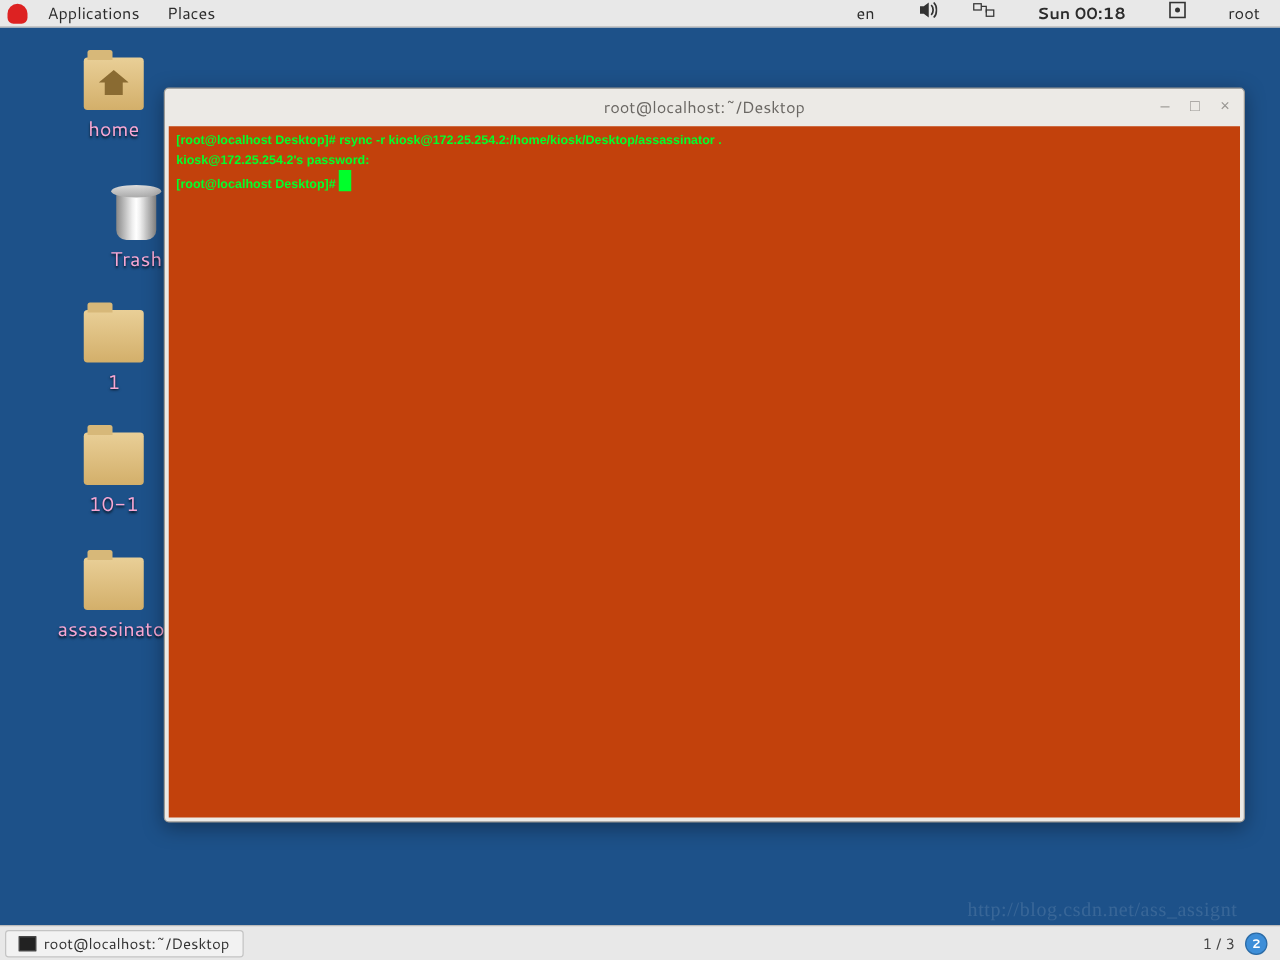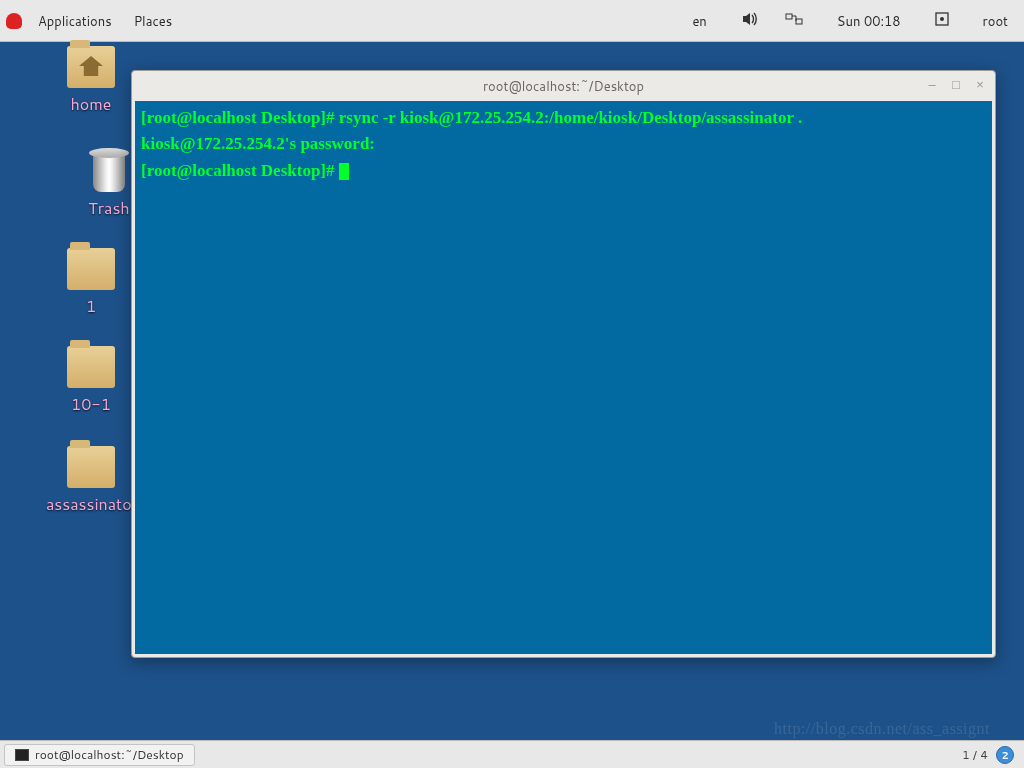--- a/index.html
+++ b/index.html
@@ -1,20 +1,20 @@
 <!DOCTYPE html>
 <html><head>
 <meta charset="utf-8">
 <style>
   * { margin: 0; padding: 0; box-sizing: border-box; }
   html, body { width: 1024px; height: 768px; overflow: hidden; font-family: "Cantarell", "DejaVu Sans", sans-serif; }
   body { background: #1d5189; position: relative; }
 
   
-  .top-panel { position: absolute; top:0; left:0; right:0; height:42px;
+  .top-panel { position: absolute; top:0; left:0; right:0; height:22px;
     background:#e8e8e8; border-bottom:1px solid #bbb; display:flex;
     align-items:center; font-size:13px; color:#2c2c2c; }
   .top-panel .left { display:flex; align-items:center; gap:10px; padding-left:6px; }
   .top-panel .right { margin-left:auto; display:flex; align-items:center; gap:28px; padding-right:10px; }
   .hat-icon { width:16px; height:16px; background:#d22; border-radius:50% 50% 30% 30%; }
   .panel-item { padding:2px 6px; border-radius:3px; }
   .ic { display:inline-block; vertical-align:middle; }
 
   
   .bottom-panel { position:absolute; bottom:0; left:0; right:0; height:28px;
@@ -52,22 +52,22 @@
   .window { position:absolute; left:131px; top:70px; width:865px; height:588px;
     background:#eceae6; border:1px solid #9c9a96; border-radius:4px;
     display:flex; flex-direction:column; box-shadow:0 4px 16px rgba(0,0,0,.35); }
   .titlebar { height:30px; display:flex; align-items:center; justify-content:center;
     position:relative; font-size:13px; color:#6b6864; }
   .win-controls { position:absolute; right:8px; top:6px; display:flex; gap:10px;
     color:#9a9894; font-size:13px; font-family:sans-serif; }
   .win-controls span { width:14px; text-align:center; }
   .menubar { height:24px; display:flex; align-items:center; gap:18px;
     padding:0 12px; font-size:13px; color:#716f6b; }
-  .term-area { flex:1; margin:0 3px 3px; background:#0369a1; color:#00ff2b;
-    font-family:Liberation Serif, serif; font-size:17px;
+  .term-area { flex:1; margin:0 3px 3px; background:#c2410c; color:#00ff2b;
+    font-family:Liberation Sans, sans-serif; font-size:10px;
     font-weight:bold; line-height:1.55; padding:4px 6px; white-space:pre-wrap;
     word-break:break-all; overflow:hidden; }
   .cursor { display:inline-block; width:10px; height:17px; background:#00ff2b;
     vertical-align:text-bottom; }
 
   .watermark { position:absolute; right:34px; bottom:30px; color:rgba(255,255,255,.12);
     font-size:16px; font-family:serif; letter-spacing:.5px; pointer-events:none; }
 </style>
 </head>
 <body>
@@ -86,21 +86,21 @@
           <path fill="none" stroke="#333" stroke-width="1.4" d="M11 3c2 2 2 6 0 8M13 1c3 3 3 9 0 12"></path>
         </svg>
     </span>
     <span class="ic">
       <svg width="18" height="14" viewBox="0 0 18 14">
           <rect x="1" y="2" width="6" height="5" fill="none" stroke="#333"></rect>
           <rect x="11" y="7" width="6" height="5" fill="none" stroke="#333"></rect>
           <path stroke="#333" fill="none" d="M7 4h4v5"></path>
         </svg>
     </span>
-    <span class="panel-item" style="font-weight:400">Sun 00:18</span>
+    <span class="panel-item" style="font-weight:700">Sun 00:18</span>
     <span class="ic">
       <svg width="14" height="14" viewBox="0 0 14 14">
           <rect x="1" y="1" width="12" height="12" fill="none" stroke="#333" stroke-width="1.3"></rect>
           <circle cx="7" cy="7" r="2" fill="#333"></circle>
         </svg>
     </span>
     <span class="panel-item">root</span>
   </div>
 </div>
 
@@ -140,18 +140,18 @@
 kiosk@172.25.254.2's password: 
 [root@localhost Desktop]# <span class="cursor"></span></div>
 </div>
 
 <div class="bottom-panel">
   <div class="task-button">
     <span class="task-icon"></span>
     <span>root@localhost:~/Desktop</span>
   </div>
   <div class="ws-indicator">
-    <span>1 / 4</span>
+    <span>1 / 3</span>
     <span class="ws-dot">2</span>
   </div>
 </div>
 
 <div class="watermark">http://blog.csdn.net/ass_assignt</div>
 
 </body></html>

